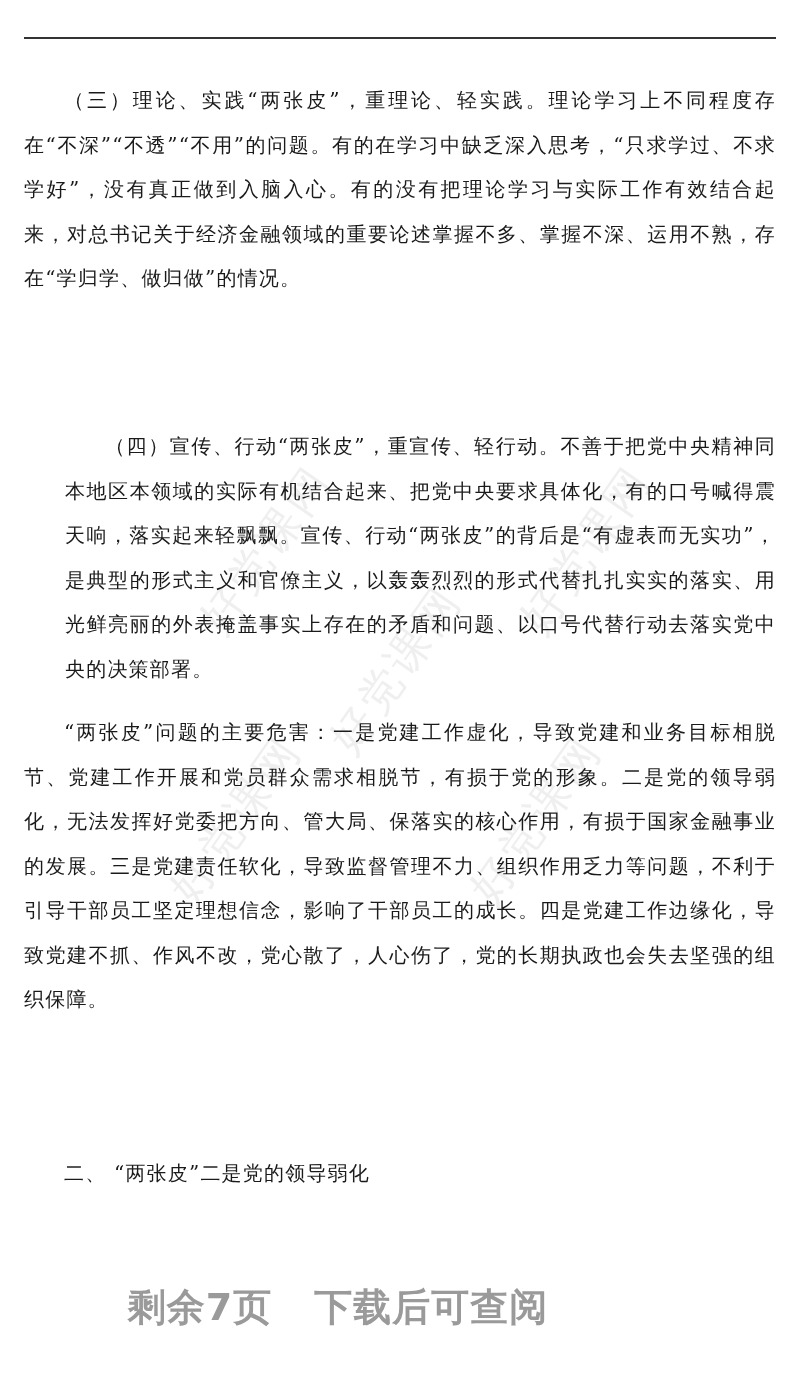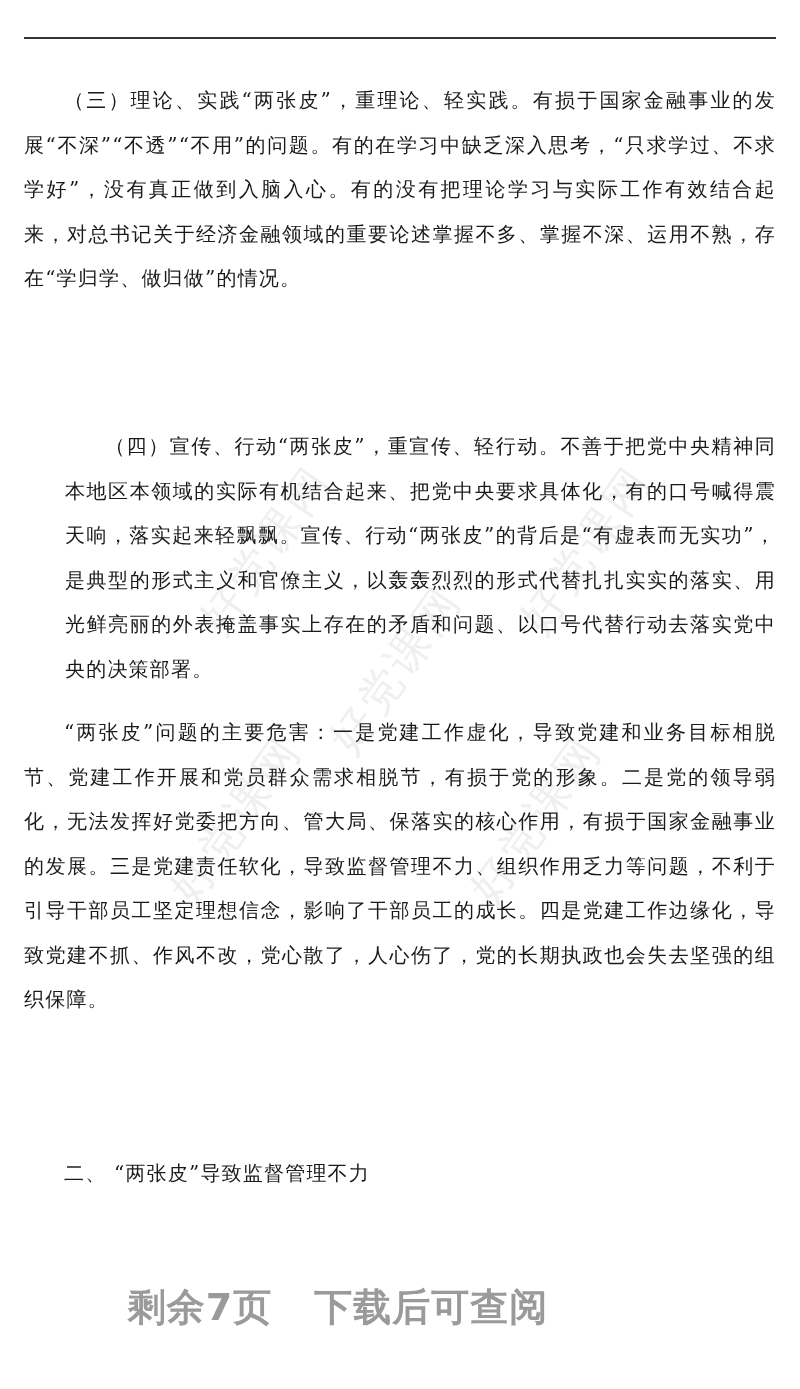--- a/index.html
+++ b/index.html
@@ -89,21 +89,21 @@
 
 <div class="top-rule"></div>
 
 <div class="watermark wm1">好党课网</div>
 <div class="watermark wm2">好党课网</div>
 <div class="watermark wm3">好党课网</div>
 <div class="watermark wm4">好党课网</div>
 <div class="watermark wm5">好党课网</div>
 
 <div class="page">
-  <p class="para p1">（三）理论、实践“两张皮”，重理论、轻实践。有损于国家金融事业的发展“不深”“不透”“不用”的问题。有的在学习中缺乏深入思考，“只求学过、不求学好”，没有真正做到入脑入心。有的没有把理论学习与实际工作有效结合起来，对总书记关于经济金融领域的重要论述掌握不多、掌握不深、运用不熟，存在“学归学、做归做”的情况。</p>
+  <p class="para p1">（三）理论、实践“两张皮”，重理论、轻实践。理论学习上不同程度存在“不深”“不透”“不用”的问题。有的在学习中缺乏深入思考，“只求学过、不求学好”，没有真正做到入脑入心。有的没有把理论学习与实际工作有效结合起来，对总书记关于经济金融领域的重要论述掌握不多、掌握不深、运用不熟，存在“学归学、做归做”的情况。</p>
   <p class="para p2">（四）宣传、行动“两张皮”，重宣传、轻行动。不善于把党中央精神同本地区本领域的实际有机结合起来、把党中央要求具体化，有的口号喊得震天响，落实起来轻飘飘。宣传、行动“两张皮”的背后是“有虚表而无实功”，是典型的形式主义和官僚主义，以轰轰烈烈的形式代替扎扎实实的落实、用光鲜亮丽的外表掩盖事实上存在的矛盾和问题、以口号代替行动去落实党中央的决策部署。</p>
   <p class="para p3">“两张皮”问题的主要危害：一是党建工作虚化，导致党建和业务目标相脱节、党建工作开展和党员群众需求相脱节，有损于党的形象。二是党的领导弱化，无法发挥好党委把方向、管大局、保落实的核心作用，有损于国家金融事业的发展。三是党建责任软化，导致监督管理不力、组织作用乏力等问题，不利于引导干部员工坚定理想信念，影响了干部员工的成长。四是党建工作边缘化，导致党建不抓、作风不改，党心散了，人心伤了，党的长期执政也会失去坚强的组织保障。</p>
-  <p class="heading">二、 “两张皮”导致监督管理不力</p>
+  <p class="heading">二、 “两张皮”二是党的领导弱化</p>
 </div>
 
 <div class="remaining-banner">
   <span>剩余7页</span><span class="gap"></span><span>下载后可查阅</span>
 </div>
 
 </body></html>

